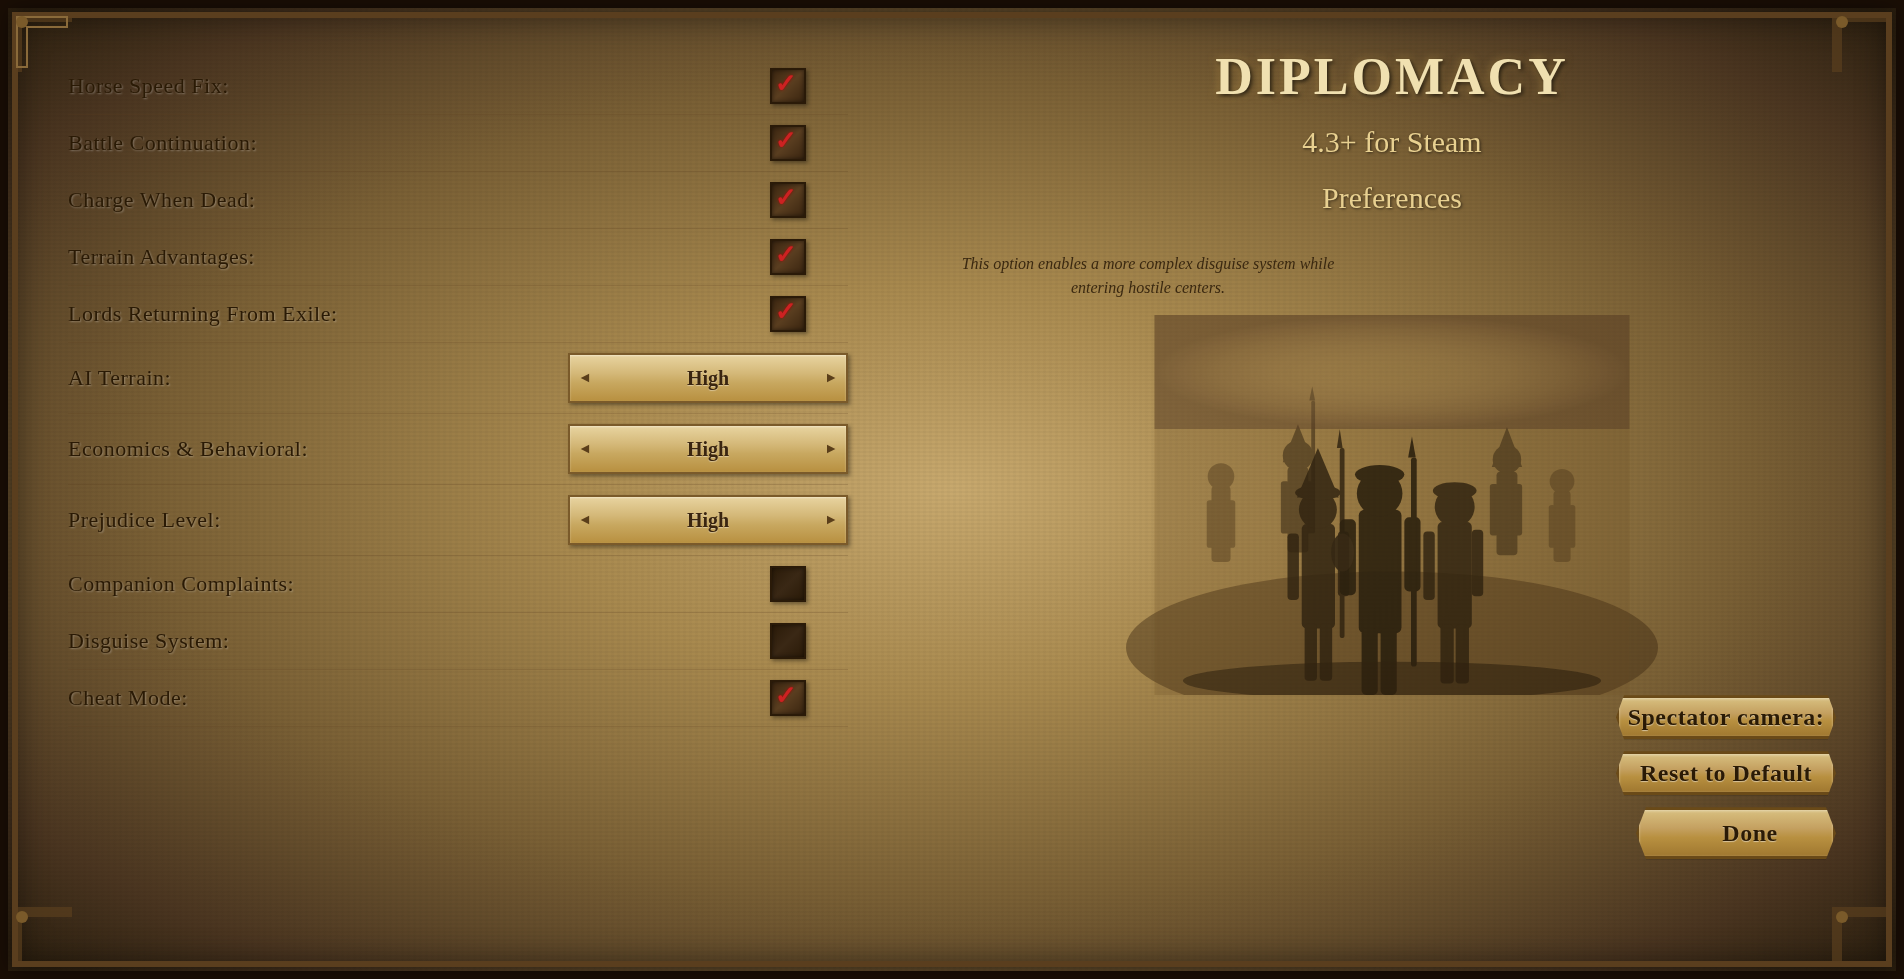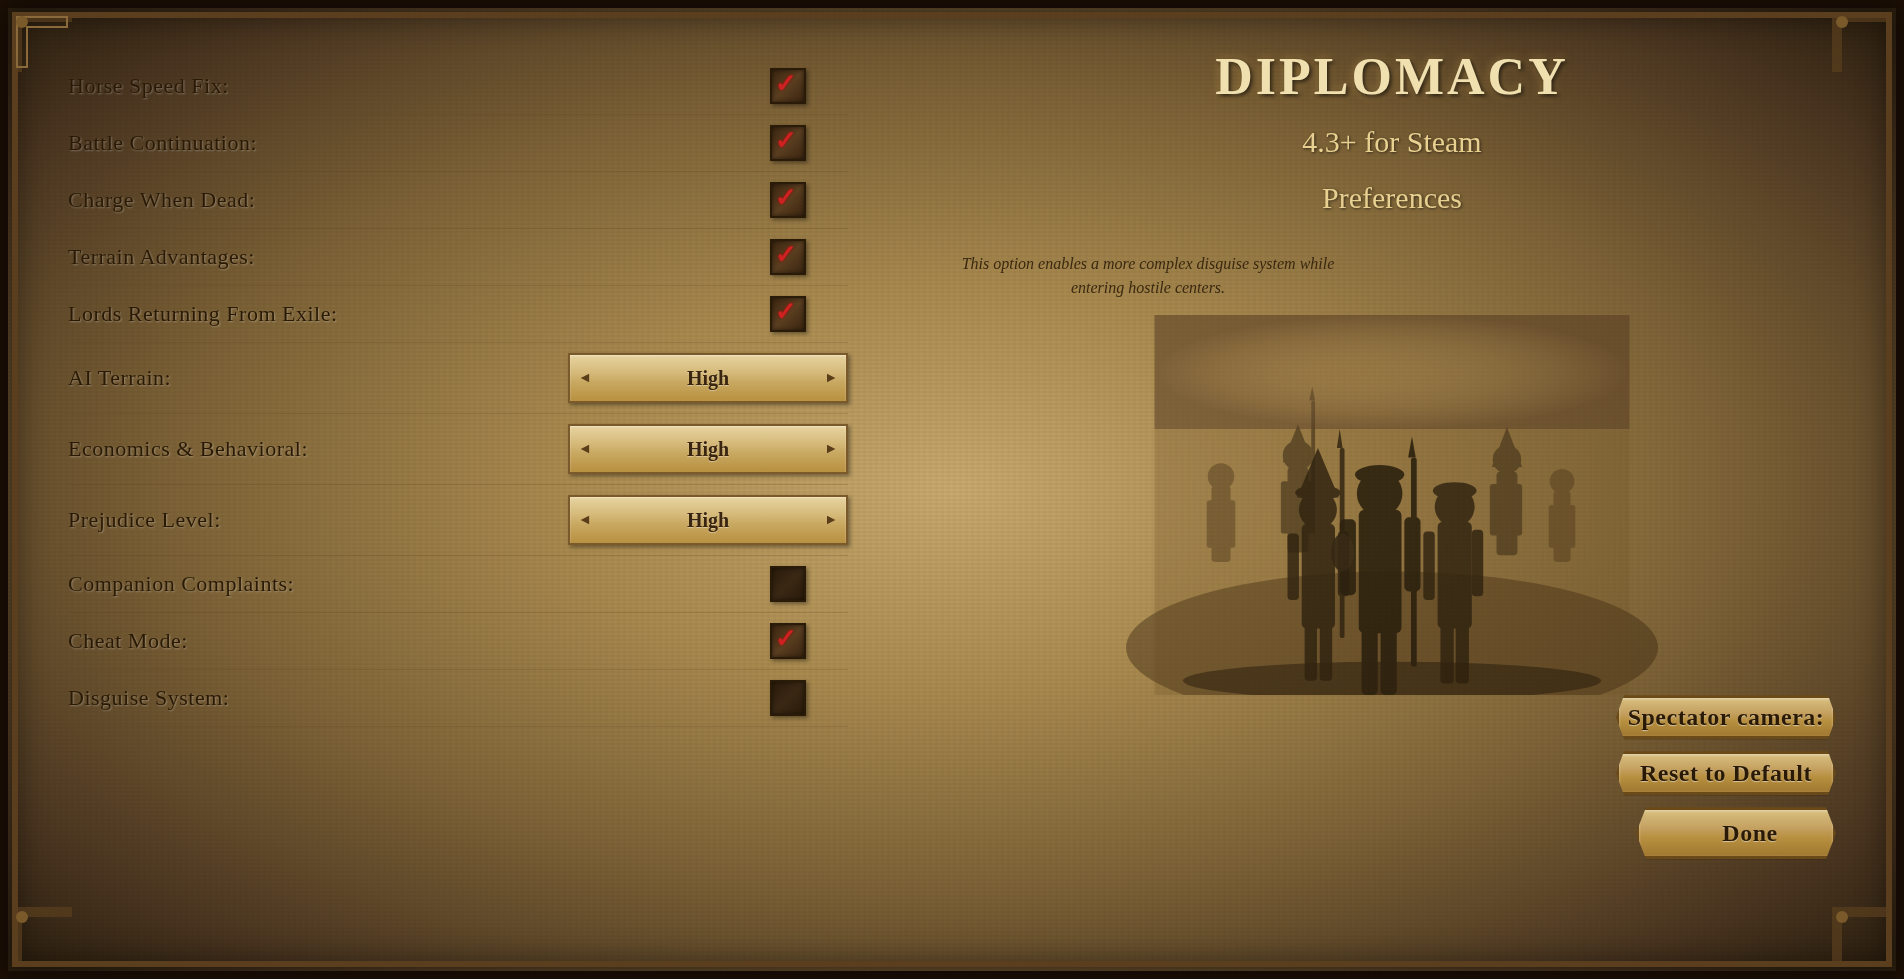--- a/index.html
+++ b/index.html
@@ -419,33 +419,33 @@
       <div class="setting-row">
         <span class="setting-label">Companion Complaints:</span>
         <div class="setting-control">
           <div class="checkbox-container">
             <div class="checkbox-bg unchecked"></div>
           </div>
         </div>
       </div>
 
       <div class="setting-row">
+        <span class="setting-label">Disguise System:</span>
+        <div class="setting-control">
+          <div class="checkbox-container">
+            <div class="checkbox-bg unchecked"></div>
+          </div>
+        </div>
+      </div>
+
+      <div class="setting-row">
         <span class="setting-label">Cheat Mode:</span>
         <div class="setting-control">
           <div class="checkbox-container">
             <div class="checkbox-bg checked"></div>
-          </div>
-        </div>
-      </div>
-
-      <div class="setting-row">
-        <span class="setting-label">Disguise System:</span>
-        <div class="setting-control">
-          <div class="checkbox-container">
-            <div class="checkbox-bg unchecked"></div>
           </div>
         </div>
       </div>
 
     </div>
 
     <div class="right-panel">
 
       <div class="title-area">
         <div class="title-main">DIPLOMACY</div>

